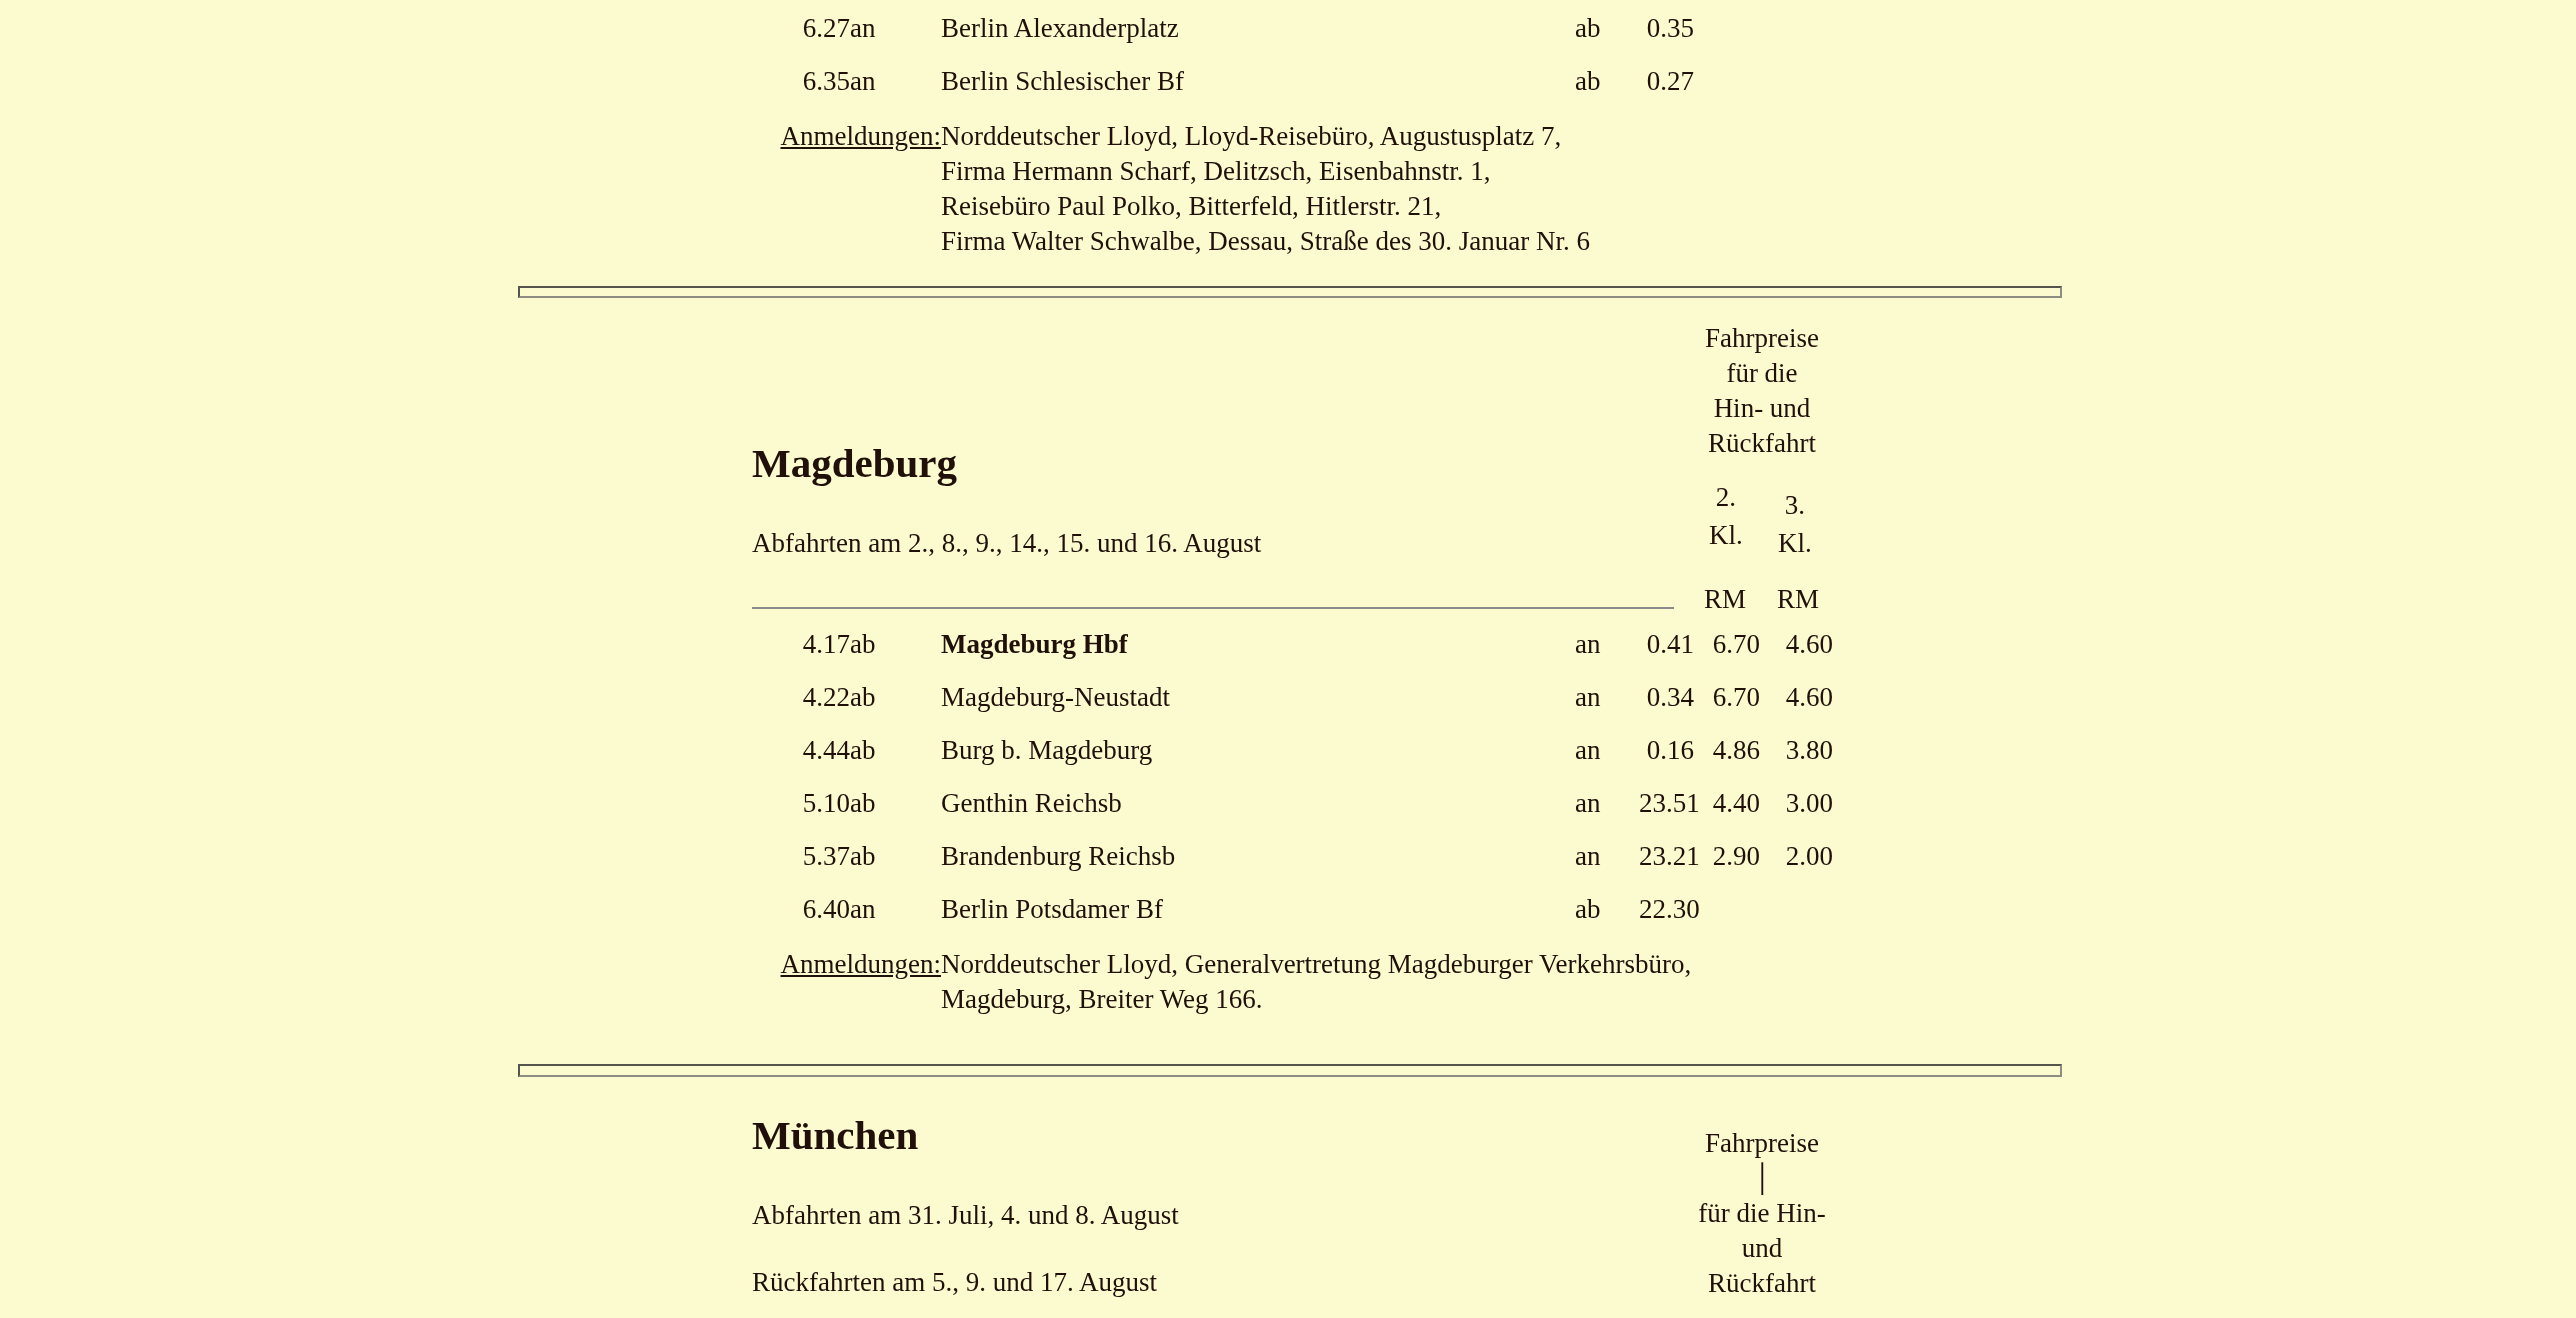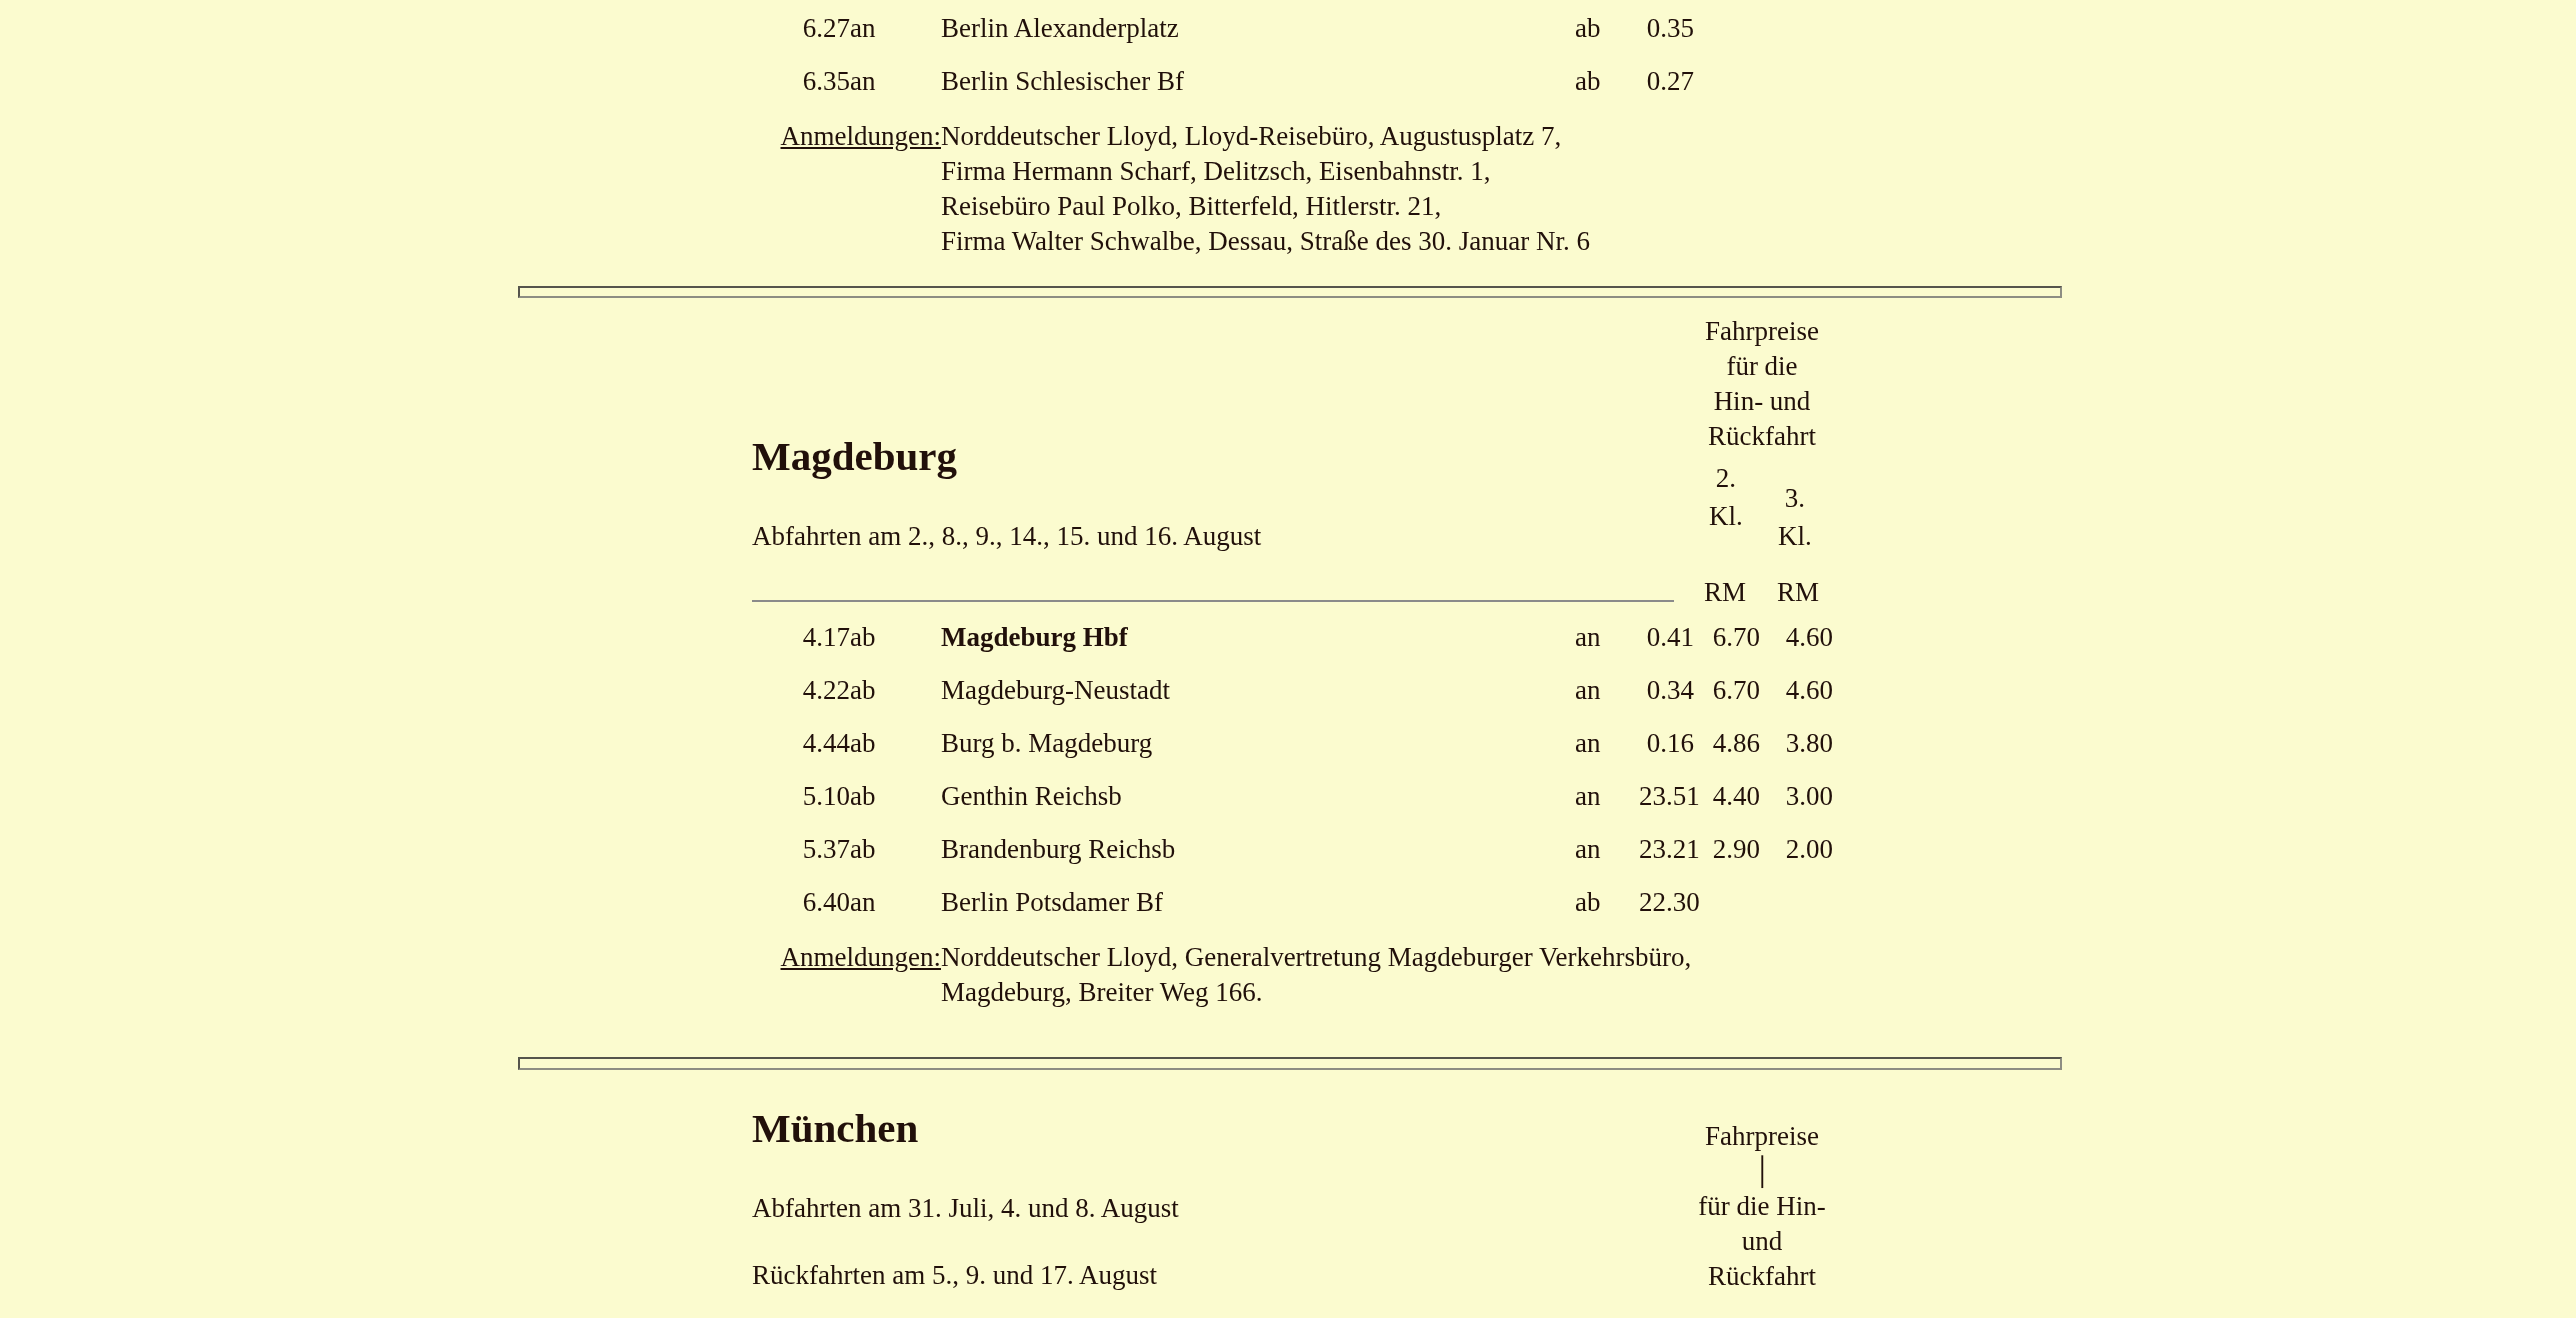--- a/index.html
+++ b/index.html
@@ -47,24 +47,24 @@
   
   .city{padding-bottom:20px;}
   .head{display:flex;align-items:flex-end;}
   .head-left{width:1175px;}
   .head-left h2{
     font-size:41px;line-height:46px;font-weight:bold;
     margin:35px 0 0 0;padding-left:234px;
   }
   .dates1{margin-top:38px;padding-left:234px;line-height:38px;}
   .dates2{margin-top:29px;padding-left:234px;line-height:38px;}
-  .head-right{width:138px;padding-top:16px;}
+  .head-right{width:138px;padding-top:23px;}
   .fare-head{text-align:center;line-height:35px;}
   .kl-row{display:flex;margin-top:4.6px;}
-  .kl-cell2{width:66px;display:flex;justify-content:center;line-height:38px;text-align:center;}
+  .kl-cell2{width:66px;display:flex;justify-content:center;line-height:38px;text-align:center;margin-top:12px;}
   .kl-cell3{width:73px;display:flex;justify-content:center;line-height:38px;text-align:center;margin-top:20px;}
   .kl-wrap .kl-inner{display:inline-block;max-width:46px;text-align:center;}
 
   
   .rm-row{display:flex;align-items:flex-end;width:1313px;}
   .rm-left{width:1175px;display:flex;align-items:flex-end;}
   .rm-rule{flex:1;margin-left:234px;margin-right:18px;border-top:2.7px solid var(--rule);margin-bottom:9px;}
   .rm-cell2{width:66px;text-align:right;padding-right:12px;box-sizing:border-box;line-height:38px;}
   .rm-cell3{width:73px;text-align:right;padding-right:12px;box-sizing:border-box;line-height:38px;}
   .mag-rm{margin-top:18px;}

